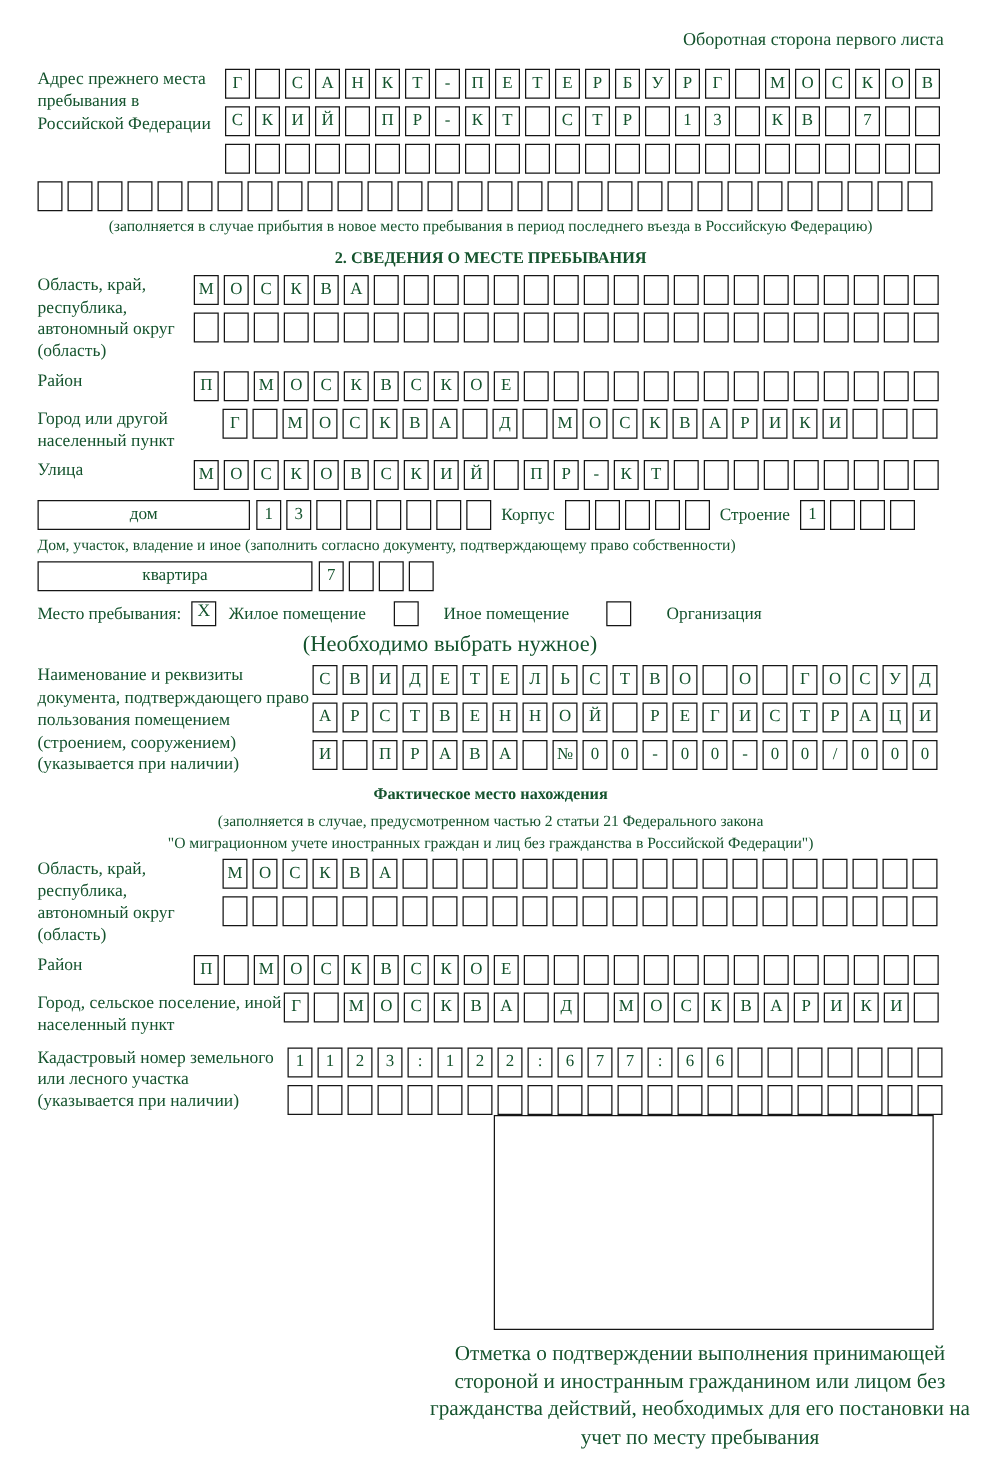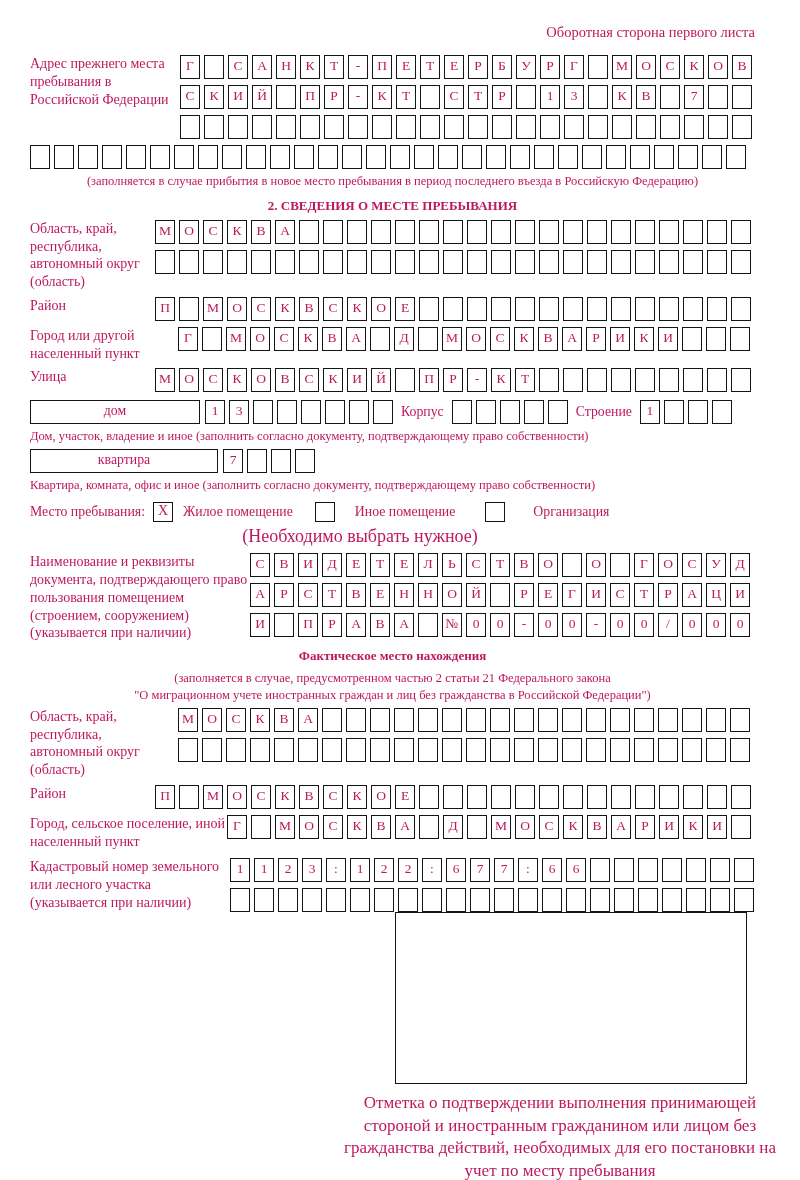--- a/index.html
+++ b/index.html
@@ -1,20 +1,20 @@
 <!DOCTYPE html>
 <html><head>
 <meta charset="utf-8">
 <style>
   html,body{margin:0;padding:0;background:#ffffff;}
   .page{
     width:800px;height:1180px;box-sizing:border-box;
     padding:0 45px 0 30px;position:relative;
     font-family:"Liberation Serif","DejaVu Serif",serif;
-    color:#be185d;background:#fff;overflow:hidden;
+    color:#14532d;background:#fff;overflow:hidden;
   }
   .header-note{padding-top:24px;text-align:right;font-size:14.5px;}
   .row{display:flex;align-items:flex-start;}
   .lbl{font-size:14px;line-height:1.27;flex-shrink:0;}
   .w150{width:150px}.w125{width:125px}.w148{width:148px}
   .w220{width:220px}.w197{width:197px}.w200c{width:200px}
   .cellcol{display:flex;flex-direction:column;gap:6px;}
   .cells{display:flex;}
   .cell{
     box-sizing:border-box;display:inline-block;flex-shrink:0;
@@ -23,21 +23,21 @@
   }
   .caption{font-size:12.5px;line-height:1.35;}
   .center{text-align:center;}
   .sec-title{font-size:13px;font-weight:bold;text-align:center;margin:8px 0 6px 0;}
   .mt4{margin-top:4px}.mt6{margin-top:6px}.mt8{margin-top:8px}.mt14{margin-top:14px}
   .labelbox{
     box-sizing:border-box;height:24px;border:1.5px solid #151515;
     font-size:13.8px;line-height:20px;text-align:center;margin-right:5px;flex-shrink:0;
   }
   .housebox{width:170px;}
-  .aptbox{width:188px;}
+  .aptbox{width:220px;}
   .inline-lbl{font-size:13.8px;line-height:24px;white-space:nowrap;flex-shrink:0;}
   .checkbox{
     box-sizing:border-box;width:20px;height:20px;border:1.5px solid #151515;
     margin:2px 0 0 0;font-size:14px;line-height:16px;text-align:center;flex-shrink:0;
   }
   .note-line{font-size:18px;text-align:center;width:430px;margin-left:115px;margin-top:2px;}
   .mark-box{
     box-sizing:border-box;width:352px;height:172px;border:1.6px solid #151515;
     margin-left:365px;background:#fff;
   }
@@ -353,21 +353,20 @@
 
   <div class="row mt4">
     <div class="labelbox aptbox">квартира</div>
     <div class="cells">
         <span class="cell">7</span>
         <span class="cell"></span>
         <span class="cell"></span>
         <span class="cell"></span>
       </div>
   </div>
-  <div class="caption mt4">Квартира, комната, офис и иное (заполнить согласно документу, подтверждающему право собственности)</div>
 
   <div class="row mt6">
     <div class="inline-lbl">Место пребывания:</div>
     <div class="checkbox" style="margin-left:8px;">X</div>
     <div class="inline-lbl" style="margin-left:10px;">Жилое помещение</div>
     <div class="checkbox" style="margin-left:22px;"></div>
     <div class="inline-lbl" style="margin-left:20px;">Иное помещение</div>
     <div class="checkbox" style="margin-left:30px;"></div>
     <div class="inline-lbl" style="margin-left:28px;">Организация</div>
   </div>

